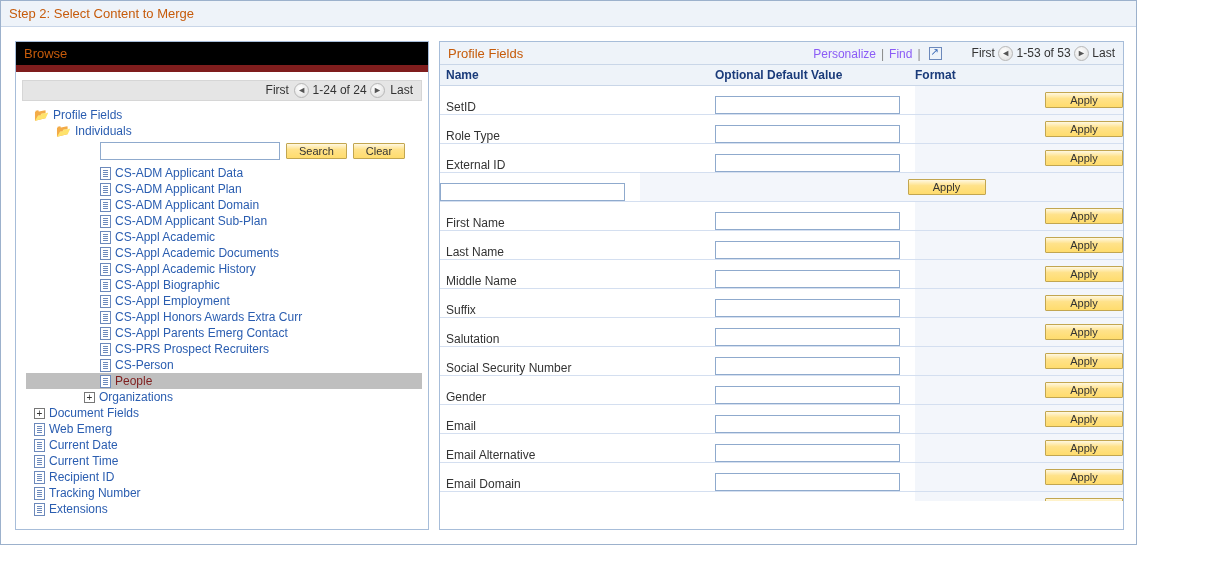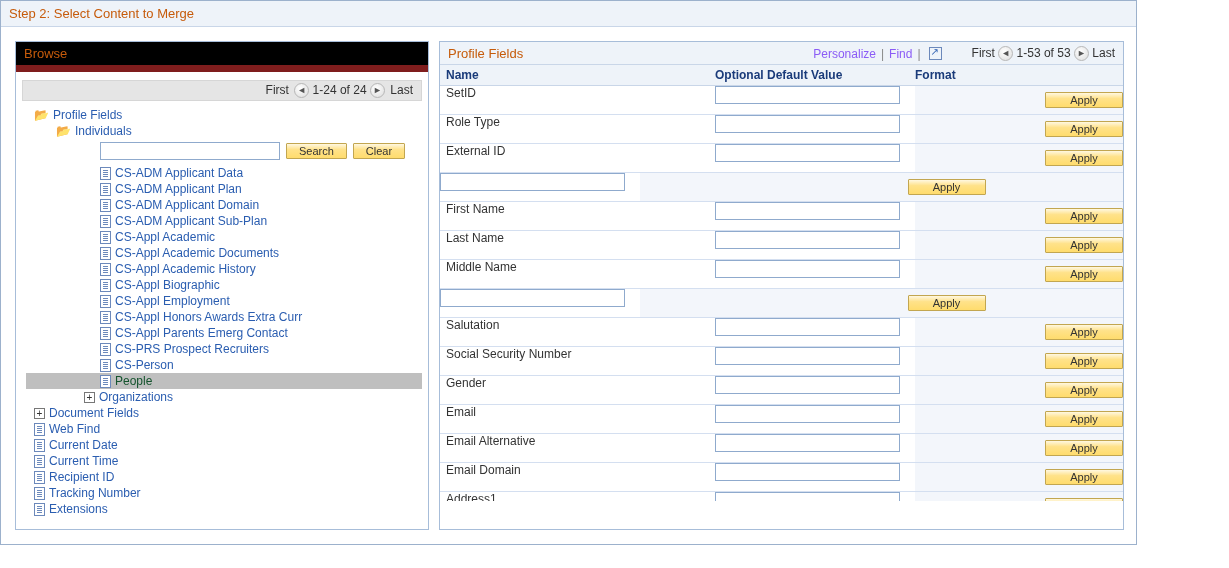--- a/index.html
+++ b/index.html
@@ -70,21 +70,21 @@
     align-items: center;
     padding: 1px 2px;
     gap: 4px;
     white-space: nowrap;
   }
   .tree-row.selected {
     background: #bfbfbf;
     color: #111;
   }
   .tree-row .link { color: #2a5db0; cursor: pointer; }
-  .tree-row.selected .link { color: #14532d; }
+  .tree-row.selected .link { color: #7f1d1d; }
   .folder-open { color: #c89b3f; font-size: 12px; }
   .doc-icon {
     display: inline-block;
     width: 11px; height: 13px;
     border: 1px solid #6c89bb;
     background: #fff;
     position: relative;
   }
   .doc-icon::before {
     content: "";
@@ -179,21 +179,21 @@
   .col-name { width: 275px; padding-left: 6px; }
   .col-default { width: 200px; }
   .col-format { width: 130px; }
   .col-apply { flex: 1; }
   .table-scroll {
     height: 415px;
     overflow-y: scroll;
   }
   .data-row {
     display: flex;
-    align-items: flex-start;
+    align-items: flex-end;
     border-bottom: 1px solid #d4dff0;
     height: 29px;
   }
   .data-row .col-name { font-weight: normal; color: #333; padding-left: 6px; }
   .data-row .col-default input {
     width: 185px;
     height: 18px;
     border: 1px solid #8faacd;
   }
   .data-row .col-format { background: #f3f6fb; align-self: stretch; line-height: 29px; }
@@ -306,21 +306,21 @@
             <span class="plus-icon">+</span>
             <span class="link">Organizations</span>
           </div>
 
           <div class="tree-row indent-0">
             <span class="plus-icon">+</span>
             <span class="link">Document Fields</span>
           </div>
           <div class="tree-row indent-0">
             <span class="doc-icon"></span>
-            <span class="link">Web Find</span>
+            <span class="link">Web Emerg</span>
           </div>
           <div class="tree-row indent-0">
             <span class="doc-icon"></span>
             <span class="link">Current Date</span>
           </div>
           <div class="tree-row indent-0">
             <span class="doc-icon"></span>
             <span class="link">Current Time</span>
           </div>
           <div class="tree-row indent-0">
@@ -412,20 +412,21 @@
           </div>
           <div class="data-row">
             <div class="col-name">Middle Name</div>
             <div class="col-default"><input type="text" style=""></div>
             <div class="col-format"></div>
             <div class="col-apply">
               <button class="ylw-btn">Apply</button>
             </div>
           </div>
           <div class="data-row">
+            <div class="col-name">Suffix</div>
             <div class="col-default"><input type="text" style=""></div>
             <div class="col-format"></div>
             <div class="col-apply">
               <button class="ylw-btn">Apply</button>
             </div>
           </div>
           <div class="data-row">
             <div class="col-name">Salutation</div>
             <div class="col-default"><input type="text" style=""></div>
             <div class="col-format"></div>

